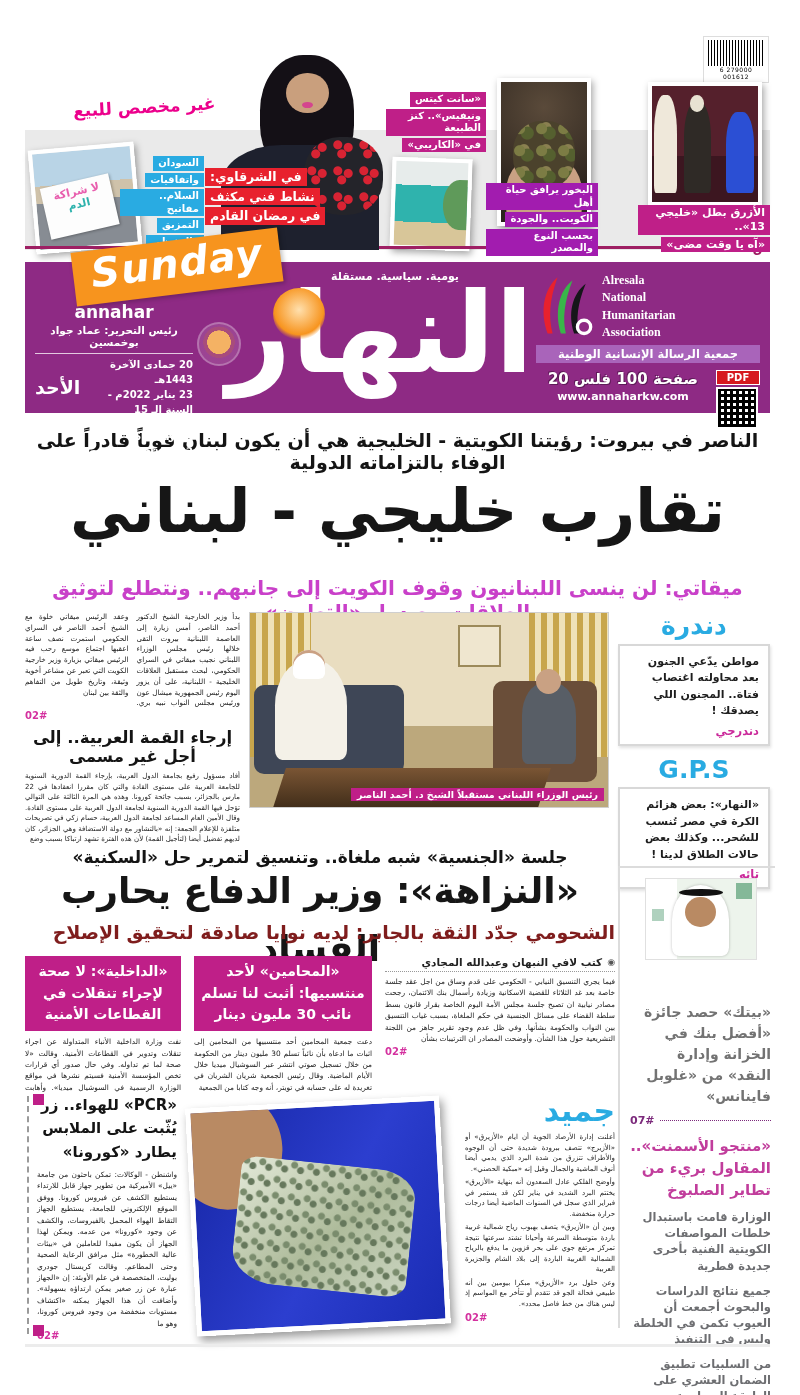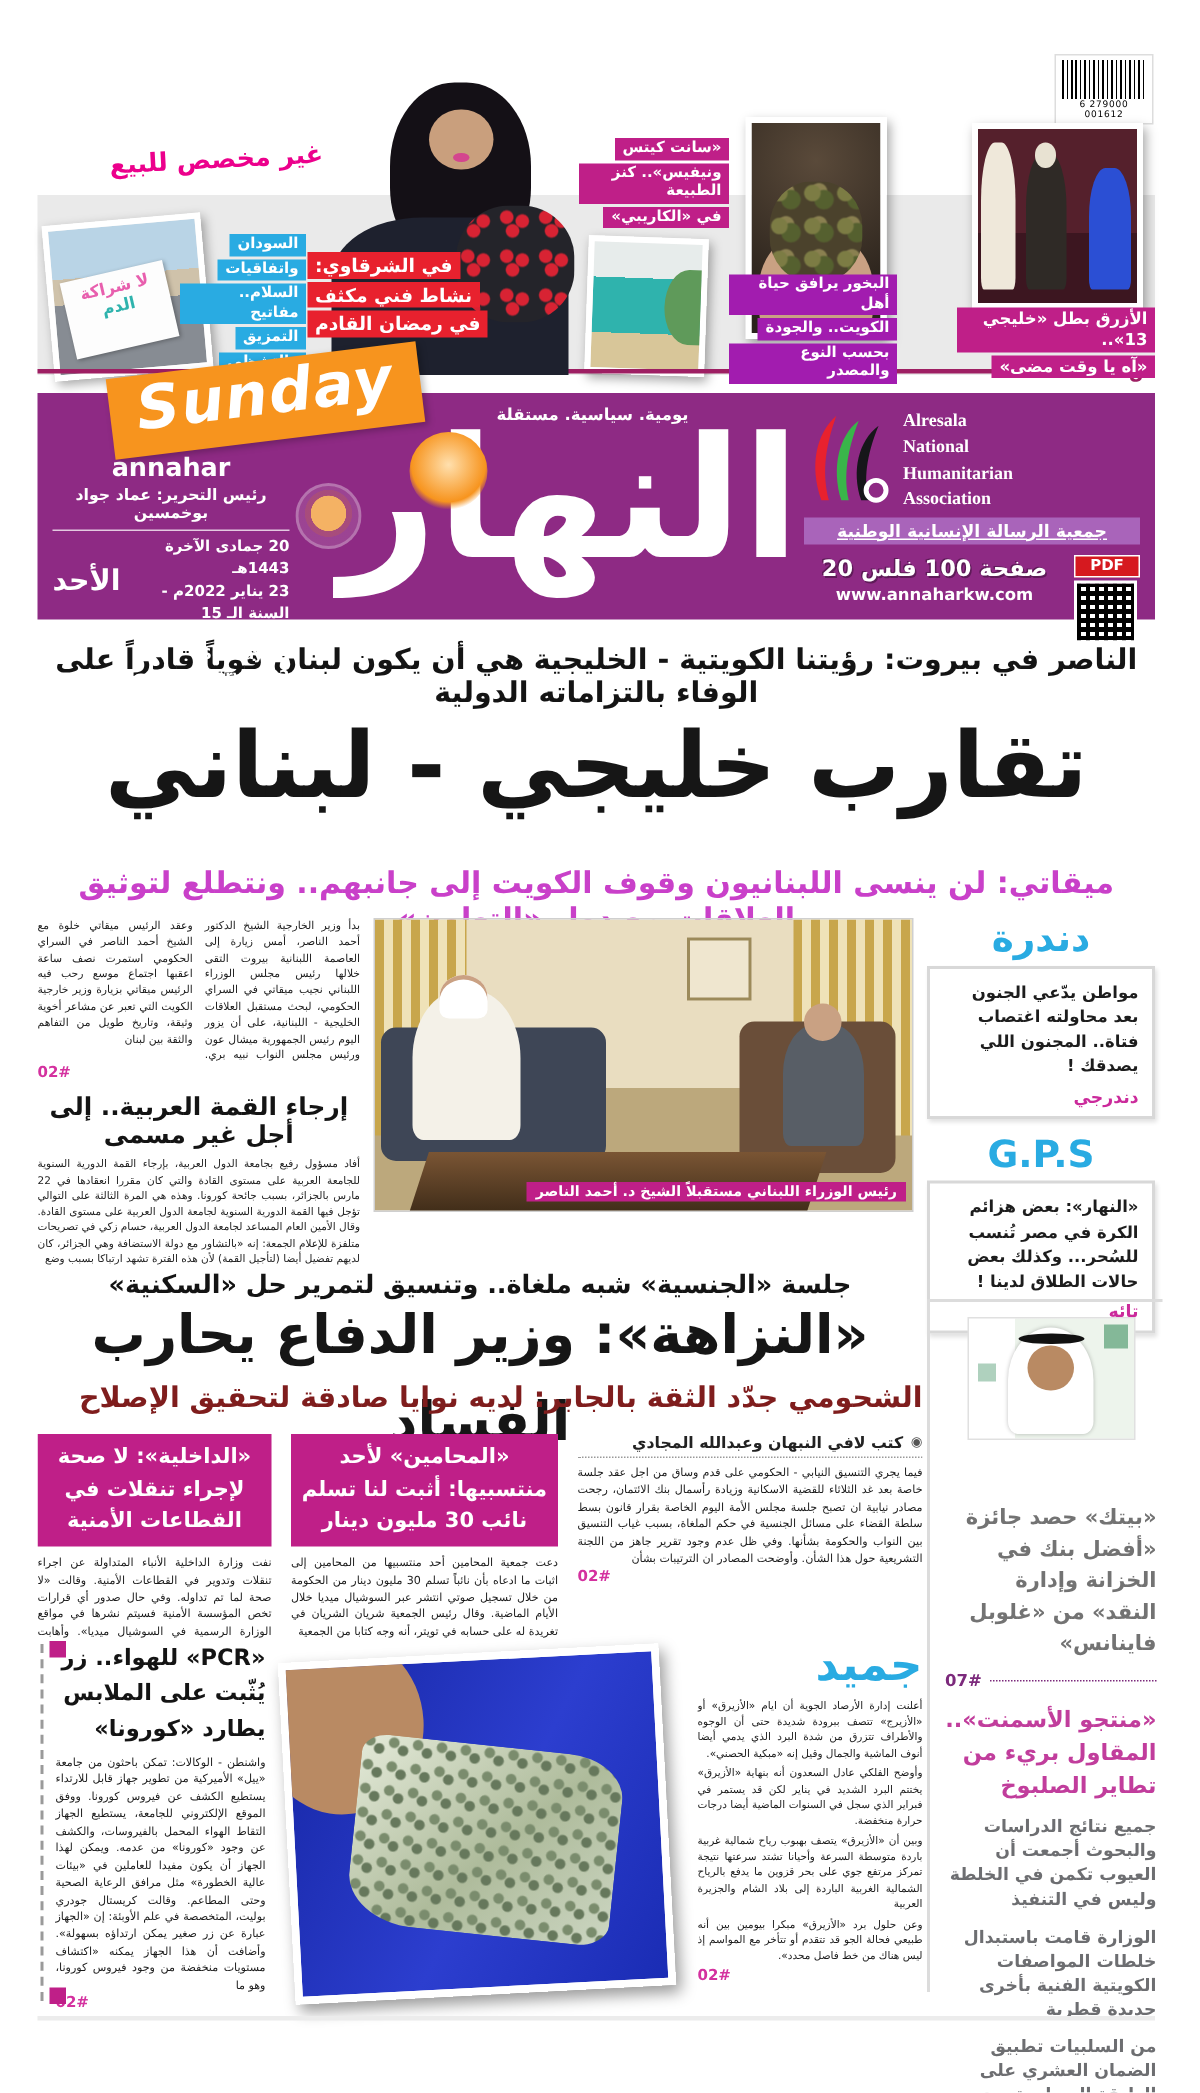--- a/index.html
+++ b/index.html
@@ -55,21 +55,21 @@
   .mh-day{font-size:19px;font-weight:bold;}
   .mh-issue{font-size:23px;font-weight:bold;letter-spacing:1px;}
   .mh-en{direction:ltr;text-align:right;}
   .emblem{position:absolute;left:172px;top:60px;width:44px;height:44px;border-radius:50%;background:radial-gradient(circle at 50% 46%,#f4b264 0 36%,rgba(244,178,100,.25) 37% 48%,rgba(255,255,255,.12) 49%);box-shadow:inset 0 0 0 2px rgba(255,255,255,.25);z-index:4;}
   .mh-tagline{position:absolute;left:255px;top:8px;width:230px;text-align:center;color:#fff;font-weight:bold;font-size:11px;z-index:5;}
   .mh-logo{position:absolute;left:140px;top:-4px;width:430px;height:158px;text-align:center;color:#fff;font-weight:bold;font-size:112px;line-height:150px;z-index:2;white-space:nowrap;}
   .logo-sun{position:absolute;left:248px;top:26px;width:52px;height:52px;border-radius:50%;background:radial-gradient(circle at 50% 42%,#ffe0ae,#f7941e 62%,rgba(247,148,30,0) 75%);z-index:3;}
   .assoc{position:absolute;right:10px;top:10px;width:224px;z-index:6;color:#fff;}
   .assoc-top{display:flex;direction:ltr;align-items:center;gap:8px;}
   .assoc-names{font-family:"Liberation Serif","DejaVu Serif",serif;font-weight:bold;font-size:12px;line-height:1.45;text-align:left;}
-  .assoc-strip{margin-top:3px;background:#a964ba;text-align:center;font-size:11.5px;font-weight:bold;padding:2px 4px;text-decoration:underline;}
+  .assoc-strip{margin-top:3px;background:#a964ba;text-align:center;font-size:11.5px;font-weight:bold;padding:2px 4px;}
   .assoc-bottom{display:flex;direction:ltr;margin-top:7px;gap:6px;align-items:flex-start;}
   .assoc-bl{flex:1;text-align:center;}
   .price{font-size:15px;font-weight:bold;color:#fff;text-shadow:1px 1px 0 #5e1b58,-1px -1px 0 #5e1b58;}
   .website{direction:ltr;font-size:11px;font-weight:bold;margin-top:2px;}
   .pdfqr{width:44px;}
   .pdf{background:#d6191f;color:#fff;font-weight:bold;font-size:10px;text-align:center;padding:1px 4px;border:1px solid #fff;}
   .qr{width:42px;height:42px;margin-top:2px;border:2px solid #fff;background:repeating-linear-gradient(0deg,#000 0 3px,transparent 3px 6px),repeating-linear-gradient(90deg,#000 0 3px,#fff 3px 6px);}
   
   .strap1{left:25px;top:429px;width:745px;text-align:center;font-size:19px;font-weight:900;color:#141414;}
   .headline1{left:25px;top:448px;width:745px;text-align:center;font-size:61px;font-weight:900;color:#161616;line-height:2.05;}
@@ -372,21 +372,21 @@
       <div class="ghutra"></div>
       <div class="face"></div>
       <div class="agal"></div>
     </div>
     <div class="beitak">«بيتك» حصد جائزة «أفضل بنك في الخزانة وإدارة النقد» من «غلوبل فاينانس»</div>
     <div class="dotrule">
       <span>07#</span>
       <span class="dots"></span>
     </div>
     <div class="cement-h">«منتجو الأسمنت».. المقاول بريء من تطاير الصلبوخ</div>
+    <div class="cement-p">الوزارة قامت باستبدال خلطات المواصفات الكويتية الفنية بأخرى جديدة قطرية</div>
     <div class="cement-p">جميع نتائج الدراسات والبحوث أجمعت أن العيوب تكمن في الخلطة وليس في التنفيذ</div>
-    <div class="cement-p">الوزارة قامت باستبدال خلطات المواصفات الكويتية الفنية بأخرى جديدة قطرية</div>
     <div class="cement-p">من السلبيات تطبيق الضمان العشري على الطبقة السطحية بعد انتهاء التعاقد</div>
 
   </div>
 
   <div class="abs botrule"></div>
 
 </div>
 
 </body></html>

